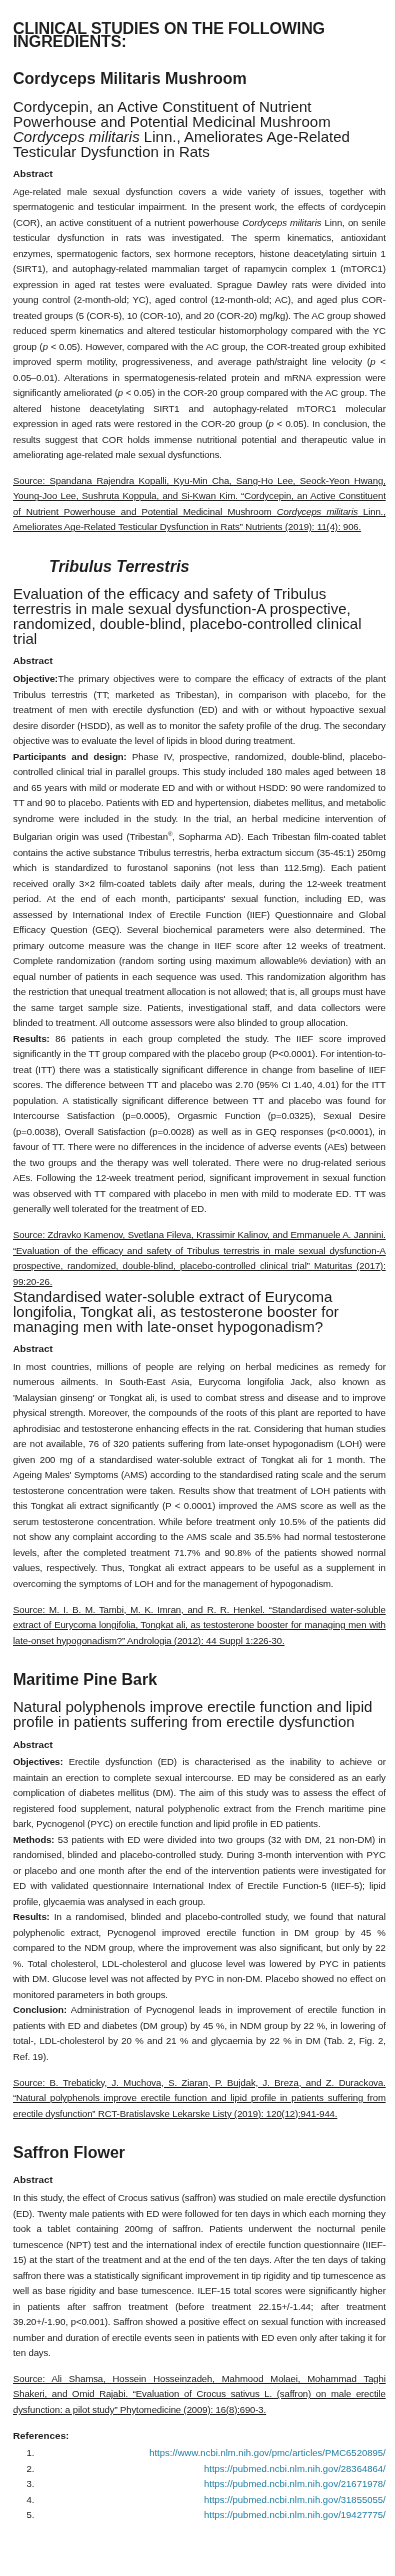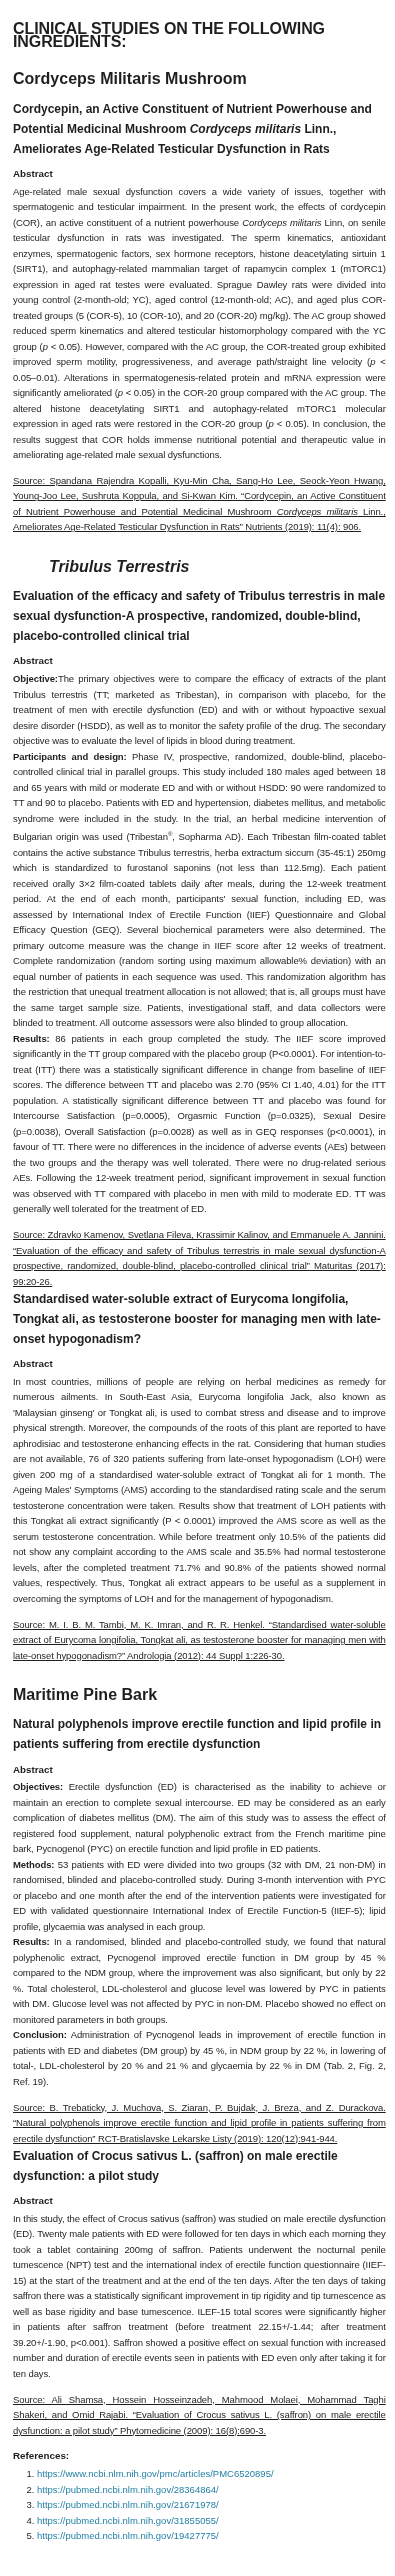--- a/index.html
+++ b/index.html
@@ -26,23 +26,23 @@
     font-size: 16px;
     line-height: 13px;
     font-weight: bold;
     margin: 25px 0 13.4px 0;
   }
   h2.ingredient.italic {
     font-style: italic;
     margin-left: 36px;
   }
   h3.study-title {
-    font-size: 12px;
-    line-height: 20px;
-    font-weight: bold;
+    font-size: 15px;
+    line-height: 15px;
+    font-weight: normal;
     margin: 0 0 7.2px 0;
   }
   p.abstract-label {
     font-size: 9.8px;
     line-height: 15.5px;
     font-weight: bold;
     margin: 0 0 2.1px 0;
   }
   p.body-para {
     font-size: 9.5px;
@@ -64,20 +64,21 @@
   }
   p.refs-label {
     font-size: 9.8px;
     line-height: 15.5px;
     font-weight: bold;
     margin: 0 0 1px 0;
   }
   ol.refs-list {
     margin: 2.1px 0 0 0;
     padding-left: 24px;
+    text-align: right;
   }
   ol.refs-list li {
     font-size: 9.5px;
     line-height: 15.5px;
     color: #1f1f1f;
   }
   a.ref-link {
     color: #2580a6;
     text-decoration: none;
     cursor: pointer;
@@ -119,21 +120,21 @@
   <h3 class="study-title">Natural polyphenols improve erectile function and lipid profile in patients suffering from erectile dysfunction</h3>
   <p class="abstract-label">Abstract</p>
   <p class="body-para"><b>Objectives:</b> Erectile dysfunction (ED) is characterised as the inability to achieve or maintain an erection to complete sexual intercourse. ED may be considered as an early complication of diabetes mellitus (DM). The aim of this study was to assess the effect of registered food supplement, natural polyphenolic extract from the French maritime pine bark, Pycnogenol (PYC) on erectile function and lipid profile in ED patients.</p>
   <p class="body-para"><b>Methods:</b> 53 patients with ED were divided into two groups (32 with DM, 21 non-DM) in randomised, blinded and placebo-controlled study. During 3-month intervention with PYC or placebo and one month after the end of the intervention patients were investigated for ED with validated questionnaire International Index of Erectile Function-5 (IIEF-5); lipid profile, glycaemia was analysed in each group.</p>
   <p class="body-para"><b>Results:</b> In a randomised, blinded and placebo-controlled study, we found that natural polyphenolic extract, Pycnogenol improved erectile function in DM group by 45 % compared to the NDM group, where the improvement was also significant, but only by 22 %. Total cholesterol, LDL-cholesterol and glucose level was lowered by PYC in patients with DM. Glucose level was not affected by PYC in non-DM. Placebo showed no effect on monitored parameters in both groups.</p>
   <p class="body-para"><b>Conclusion:</b> Administration of Pycnogenol leads in improvement of erectile function in patients with ED and diabetes (DM group) by 45 %, in NDM group by 22 %, in lowering of total-, LDL-cholesterol by 20 % and 21 % and glycaemia by 22 % in DM (Tab. 2, Fig. 2, Ref. 19).</p>
   <p class="source-para">Source: B. Trebaticky, J. Muchova, S. Ziaran, P. Bujdak, J. Breza, and Z. Durackova. “Natural polyphenols improve erectile function and lipid profile in patients suffering from erectile dysfunction” RCT-Bratislavske Lekarske Listy (2019): 120(12):941-944.</p>
 </section>
 
 <section class="study">
-  <h3 class="study-title">Evaluation of Crocus sativus L. (saffron) on male erectile dysfunction: a pilot study</h3>
+  <h2 class="ingredient">Saffron Flower</h2>
   <p class="abstract-label">Abstract</p>
   <p class="body-para">In this study, the effect of Crocus sativus (saffron) was studied on male erectile dysfunction (ED). Twenty male patients with ED were followed for ten days in which each morning they took a tablet containing 200mg of saffron. Patients underwent the nocturnal penile tumescence (NPT) test and the international index of erectile function questionnaire (IIEF-15) at the start of the treatment and at the end of the ten days. After the ten days of taking saffron there was a statistically significant improvement in tip rigidity and tip tumescence as well as base rigidity and base tumescence. ILEF-15 total scores were significantly higher in patients after saffron treatment (before treatment 22.15+/-1.44; after treatment 39.20+/-1.90, p&lt;0.001). Saffron showed a positive effect on sexual function with increased number and duration of erectile events seen in patients with ED even only after taking it for ten days.</p>
   <p class="source-para">Source: Ali Shamsa, Hossein Hosseinzadeh, Mahmood Molaei, Mohammad Taghi Shakeri, and Omid Rajabi. “Evaluation of Crocus sativus L. (saffron) on male erectile dysfunction: a pilot study” Phytomedicine (2009): 16(8):690-3.</p>
 </section>
 
 <div class="refs-block">
   <p class="refs-label">References:</p>
   <ol class="refs-list">
     <li><a class="ref-link">https://www.ncbi.nlm.nih.gov/pmc/articles/PMC6520895/</a></li>
     <li><a class="ref-link">https://pubmed.ncbi.nlm.nih.gov/28364864/</a></li>

